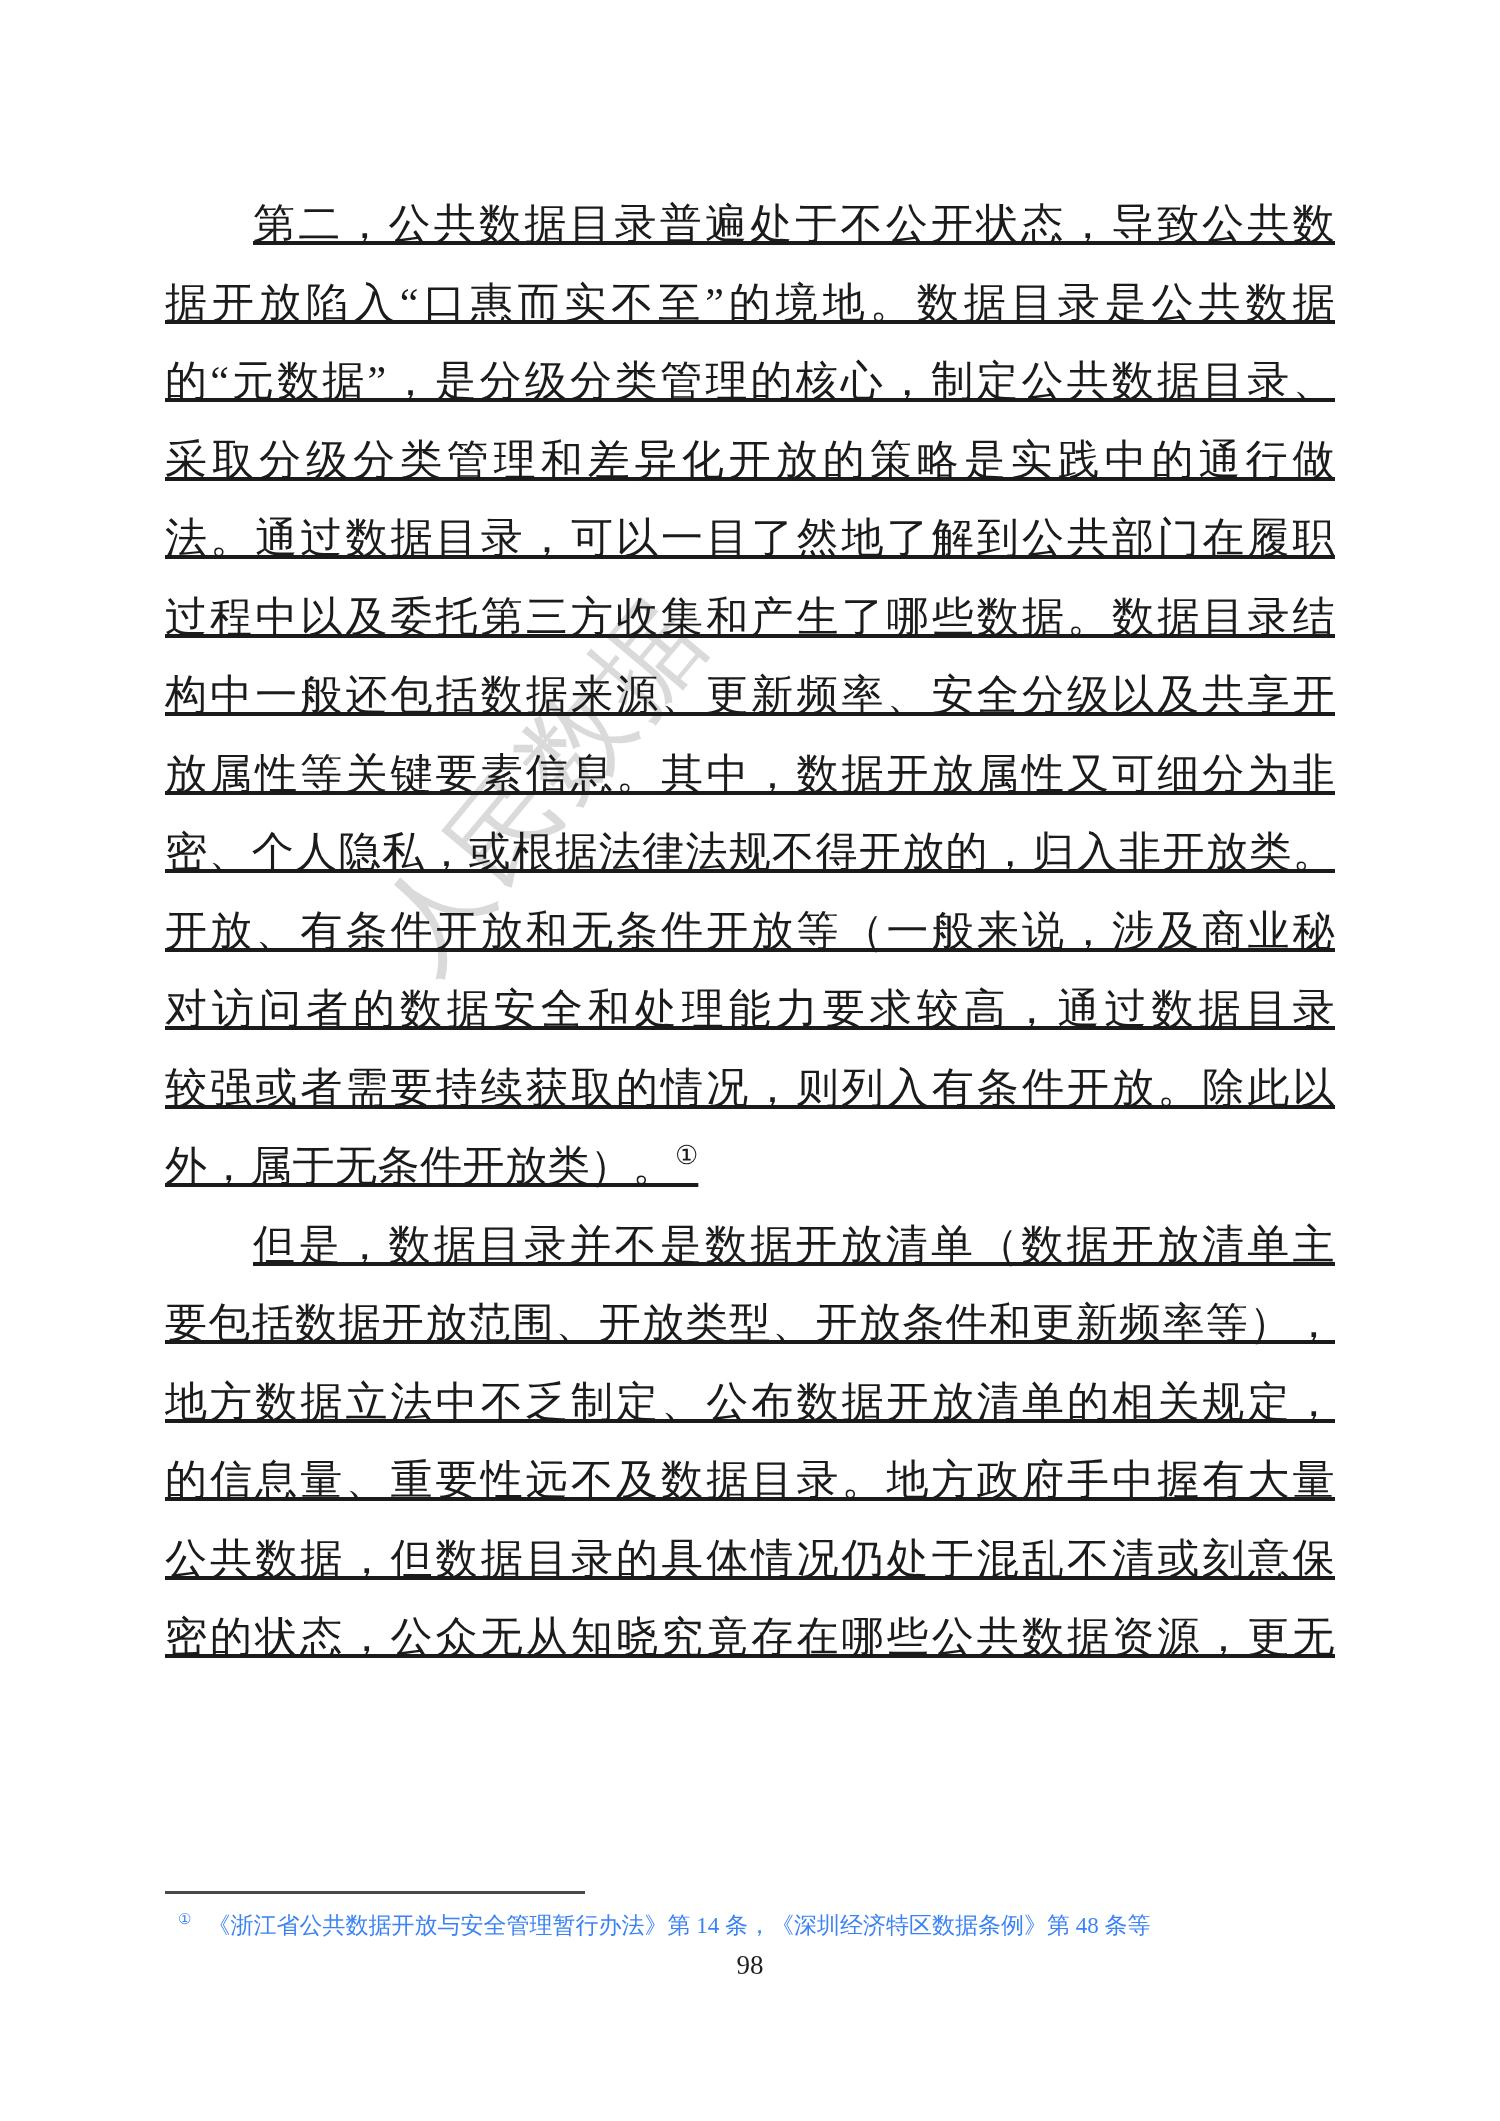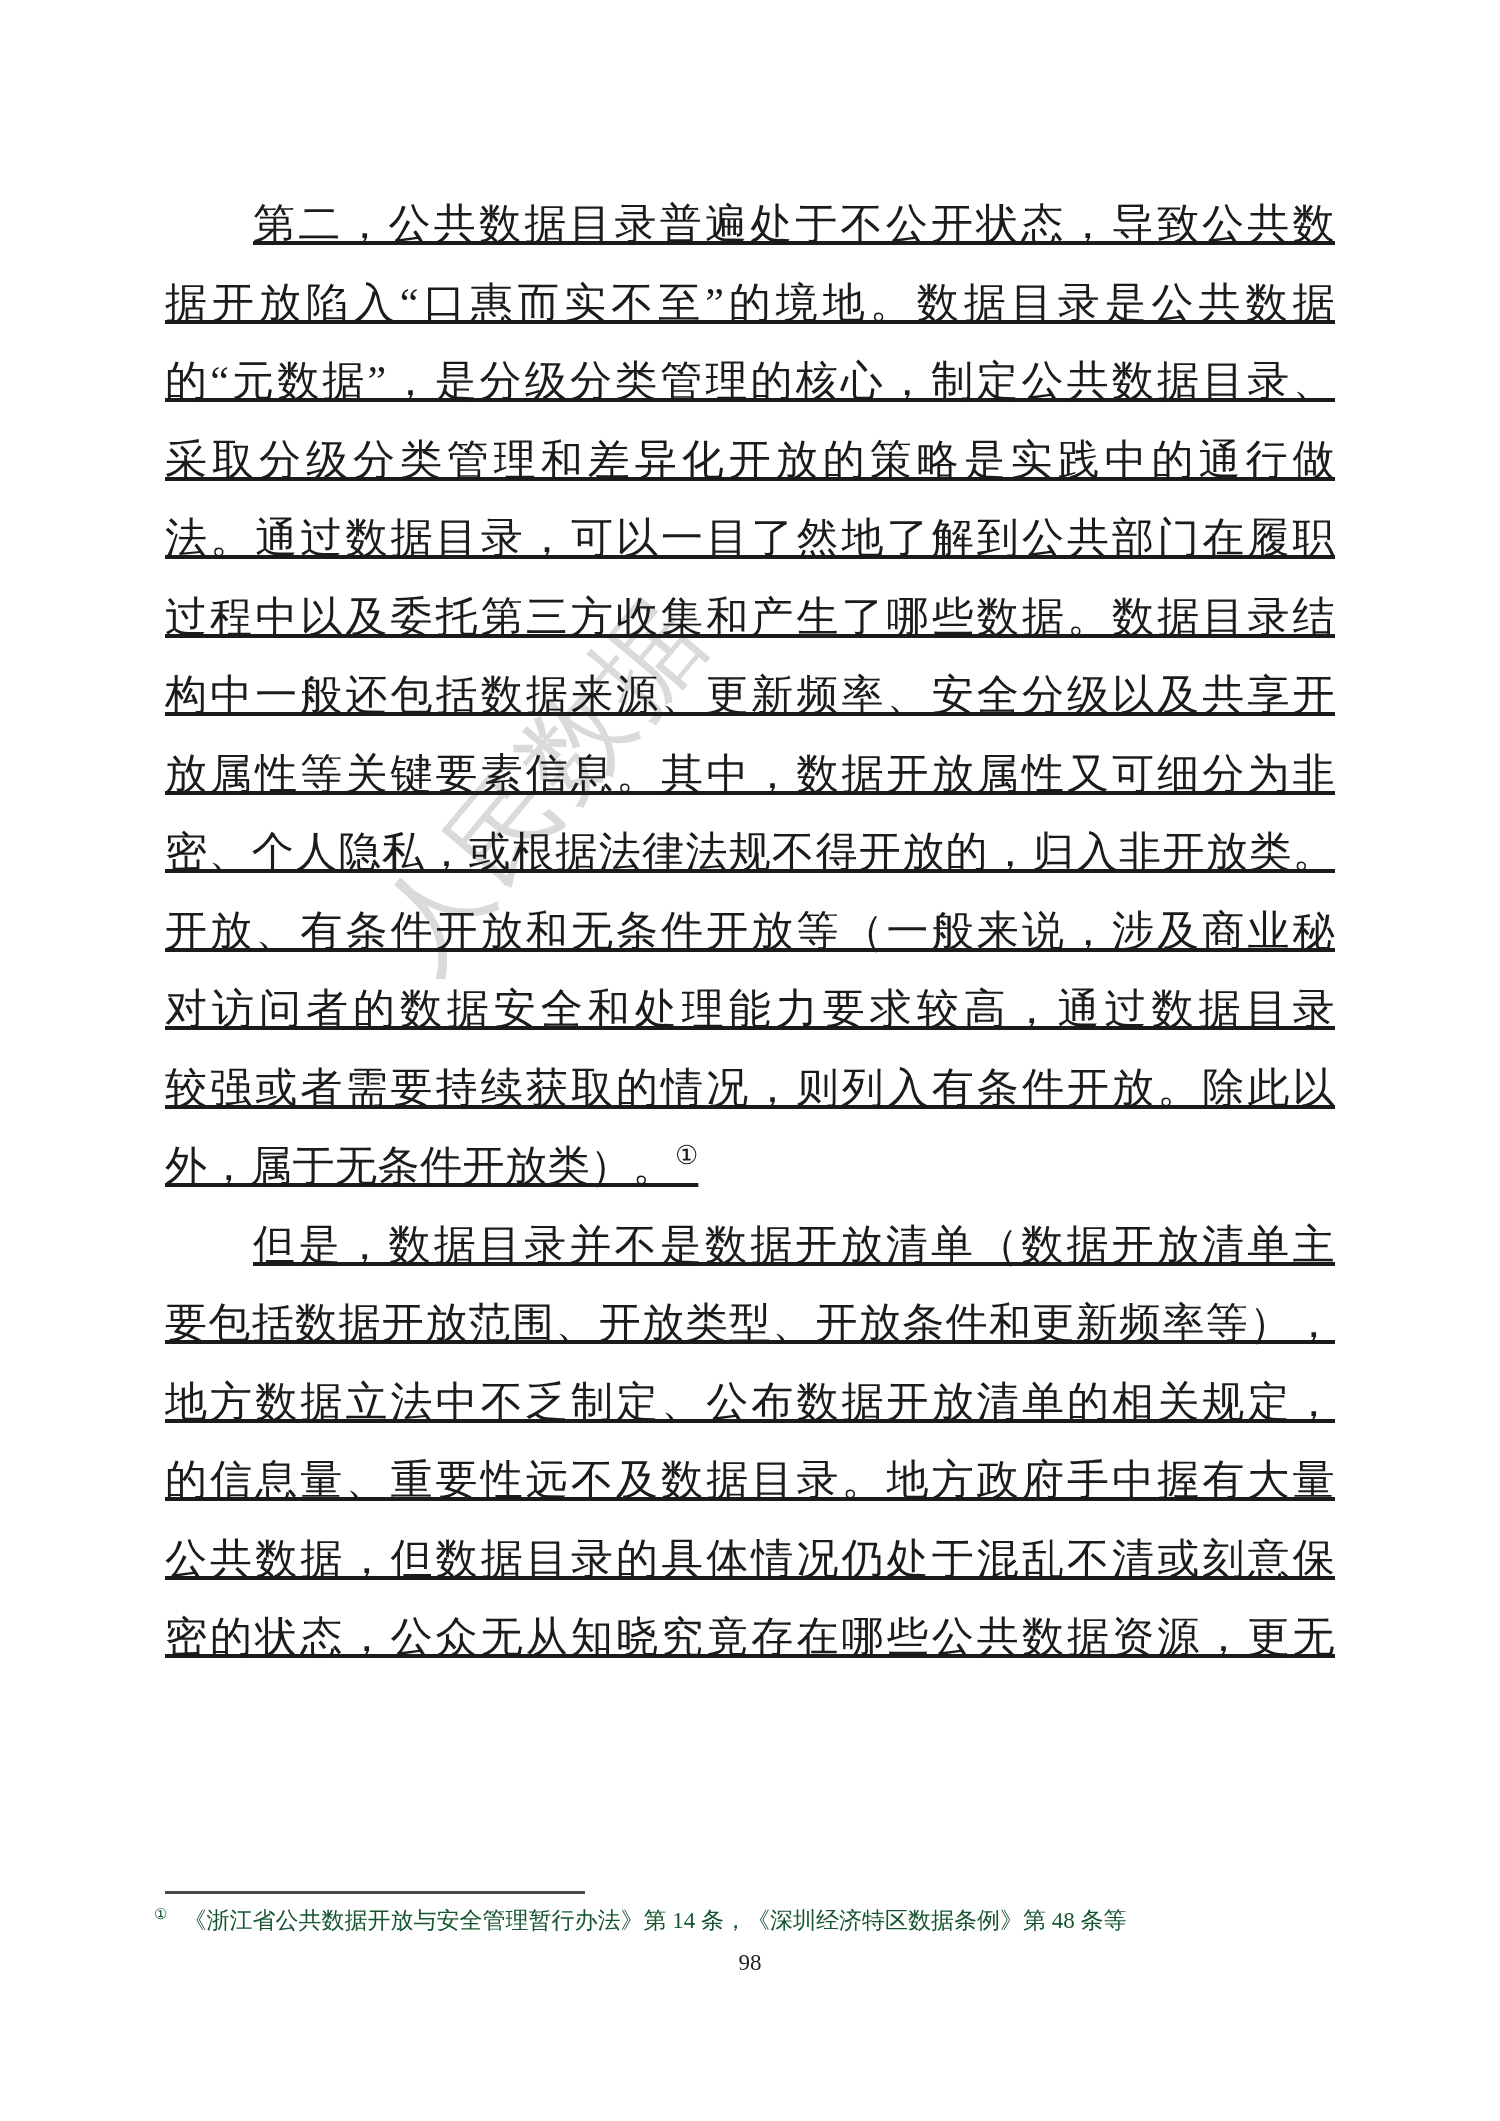--- a/index.html
+++ b/index.html
@@ -59,41 +59,41 @@
     position: absolute;
     left: 165px;
     top: 1891px;
     width: 420px;
     height: 0;
     border-top: 3px solid #4a4a4a;
     z-index: 1;
   }
   .footnote {
     position: absolute;
-    left: 154px;
+    left: 178px;
     top: 1902px;
     width: 1170px;
     z-index: 1;
     font-size: 23px;
-    line-height: 25px;
-    color: #14532d;
+    line-height: 34px;
+    color: #3b82f6;
   }
   .footnote .fn-marker {
     font-size: 15px;
     vertical-align: 9px;
     margin-right: 16px;
   }
   .page-number {
     position: absolute;
     left: 0;
     top: 1950px;
     width: 100%;
     z-index: 1;
     text-align: center;
-    font-size: 23px;
+    font-size: 27px;
     color: #1f1f1f;
   }
 </style>
 </head>
 <body>
 
 <div class="page">
 
   <div class="watermark">人民数据</div>
 

